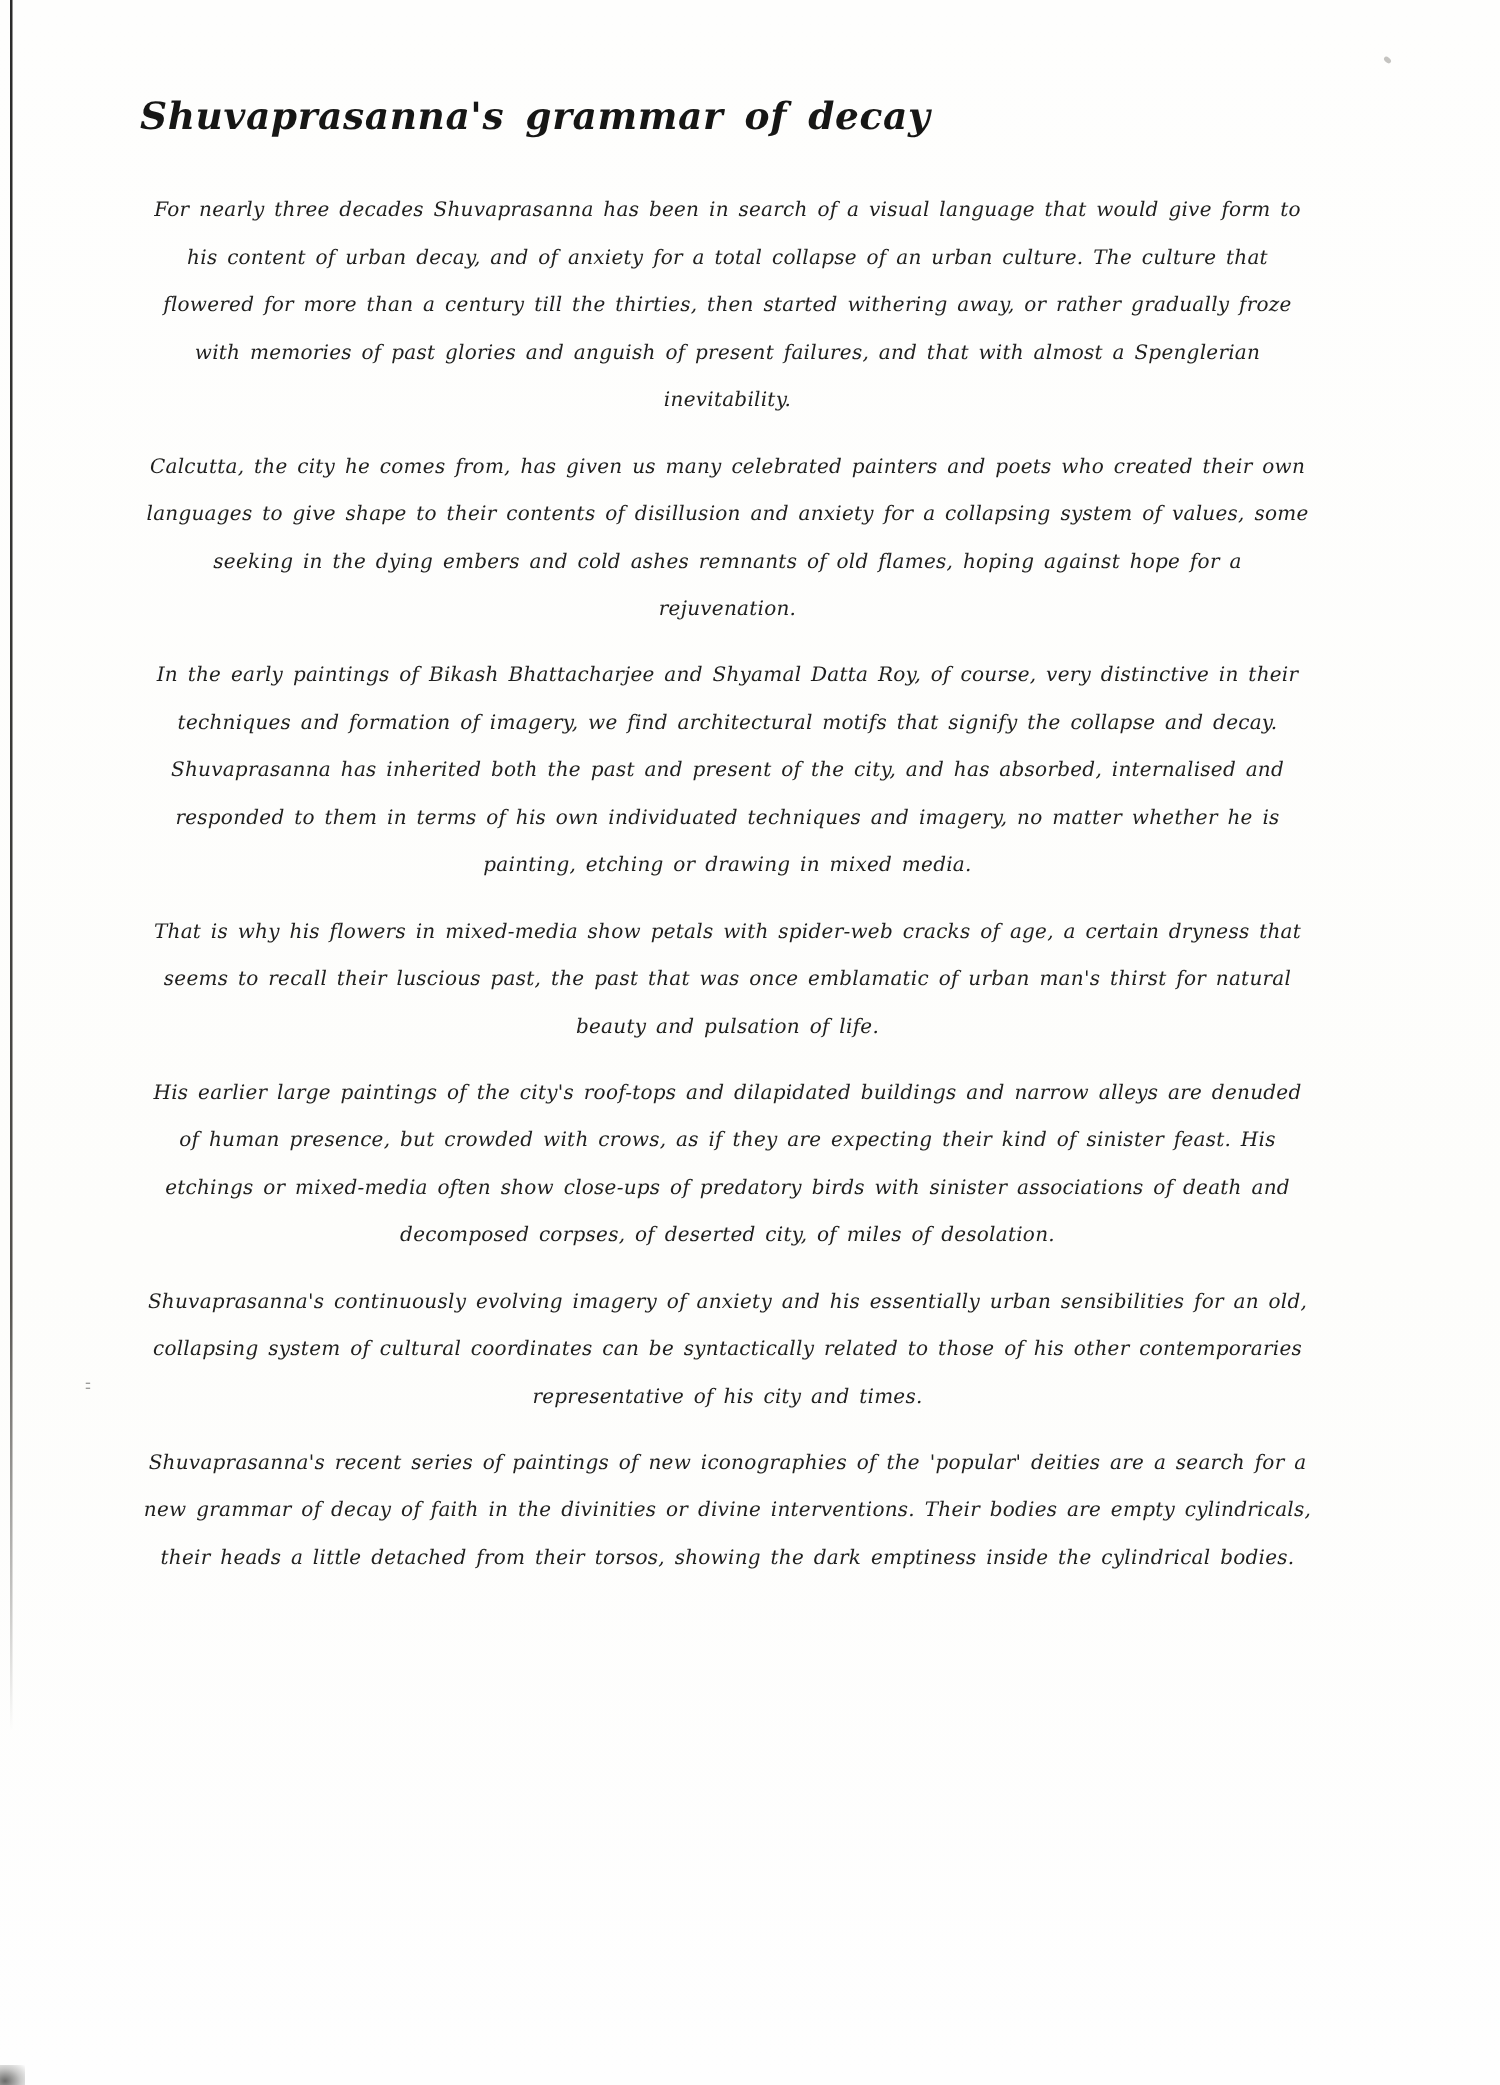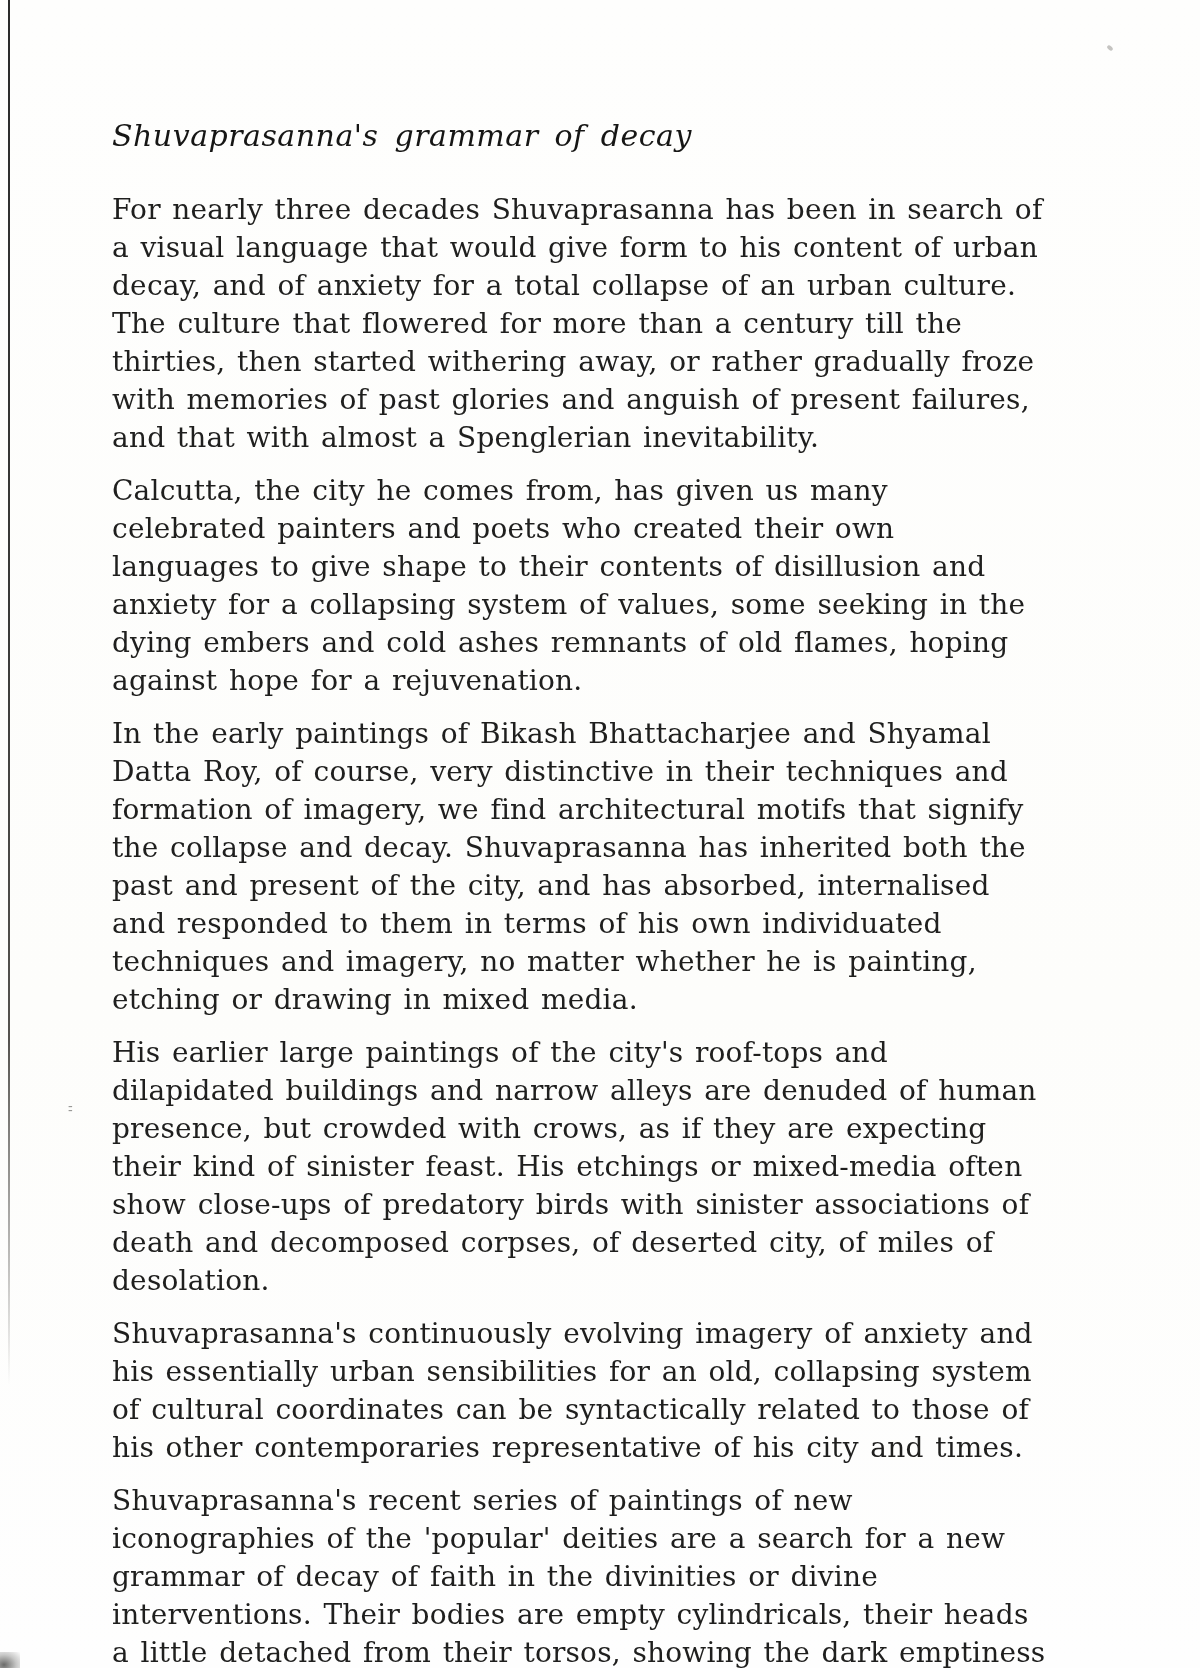--- a/index.html
+++ b/index.html
@@ -61,53 +61,54 @@
   }
   .content {
     position: absolute;
     left: 112px;
     top: 76px;
     width: 940px;
     color: #1d1d1c;
   }
   .doc-title {
     font-style: italic;
-    font-weight: normal;
+    font-weight: bold;
     font-size: 30px;
     letter-spacing: 0.5px;
     word-spacing: 6px;
     color: #161615;
     margin-bottom: 38px;
-    margin-top: 42px;
   }
   .doc-paragraph {
-    font-size: 28px;
+    font-style: italic;
+    font-size: 16px;
     line-height: 38px;
     word-spacing: 2.5px;
     letter-spacing: 0.2px;
     color: #1f1f1e;
     margin-bottom: 15px;
-    text-align: left;
+    text-align: center;
   }
 </style>
 </head>
 <body>
 
 <div class="scan-page">
 
   <div class="edge-line"></div>
   <div class="margin-dashes">- -</div>
   <div class="corner-smudge"></div>
   <div class="speck"></div>
 
   <div class="content">
     <h1 class="doc-title">Shuvaprasanna's grammar of decay</h1>
 
     <p class="doc-paragraph">For nearly three decades Shuvaprasanna has been in search of a visual language that would give form to his content of urban decay, and of anxiety for a total collapse of an urban culture. The culture that flowered for more than a century till the thirties, then started withering away, or rather gradually froze with memories of past glories and anguish of present failures, and that with almost a Spenglerian inevitability.</p>
     <p class="doc-paragraph">Calcutta, the city he comes from, has given us many celebrated painters and poets who created their own languages to give shape to their contents of disillusion and anxiety for a collapsing system of values, some seeking in the dying embers and cold ashes remnants of old flames, hoping against hope for a rejuvenation.</p>
     <p class="doc-paragraph">In the early paintings of Bikash Bhattacharjee and Shyamal Datta Roy, of course, very distinctive in their techniques and formation of imagery, we find architectural motifs that signify the collapse and decay. Shuvaprasanna has inherited both the past and present of the city, and has absorbed, internalised and responded to them in terms of his own individuated techniques and imagery, no matter whether he is painting, etching or drawing in mixed media.</p>
+    <p class="doc-paragraph">That is why his flowers in mixed-media show petals with spider-web cracks of age, a certain dryness that seems to recall their luscious past, the past that was once emblamatic of urban man's thirst for natural beauty and pulsation of life.</p>
     <p class="doc-paragraph">His earlier large paintings of the city's roof-tops and dilapidated buildings and narrow alleys are denuded of human presence, but crowded with crows, as if they are expecting their kind of sinister feast. His etchings or mixed-media often show close-ups of predatory birds with sinister associations of death and decomposed corpses, of deserted city, of miles of desolation.</p>
     <p class="doc-paragraph">Shuvaprasanna's continuously evolving imagery of anxiety and his essentially urban sensibilities for an old, collapsing system of cultural coordinates can be syntactically related to those of his other contemporaries representative of his city and times.</p>
     <p class="doc-paragraph">Shuvaprasanna's recent series of paintings of new iconographies of the 'popular' deities are a search for a new grammar of decay of faith in the divinities or divine interventions. Their bodies are empty cylindricals, their heads a little detached from their torsos, showing the dark emptiness inside the cylindrical bodies.</p>
 
   </div>
 
 </div>
 
 </body></html>

